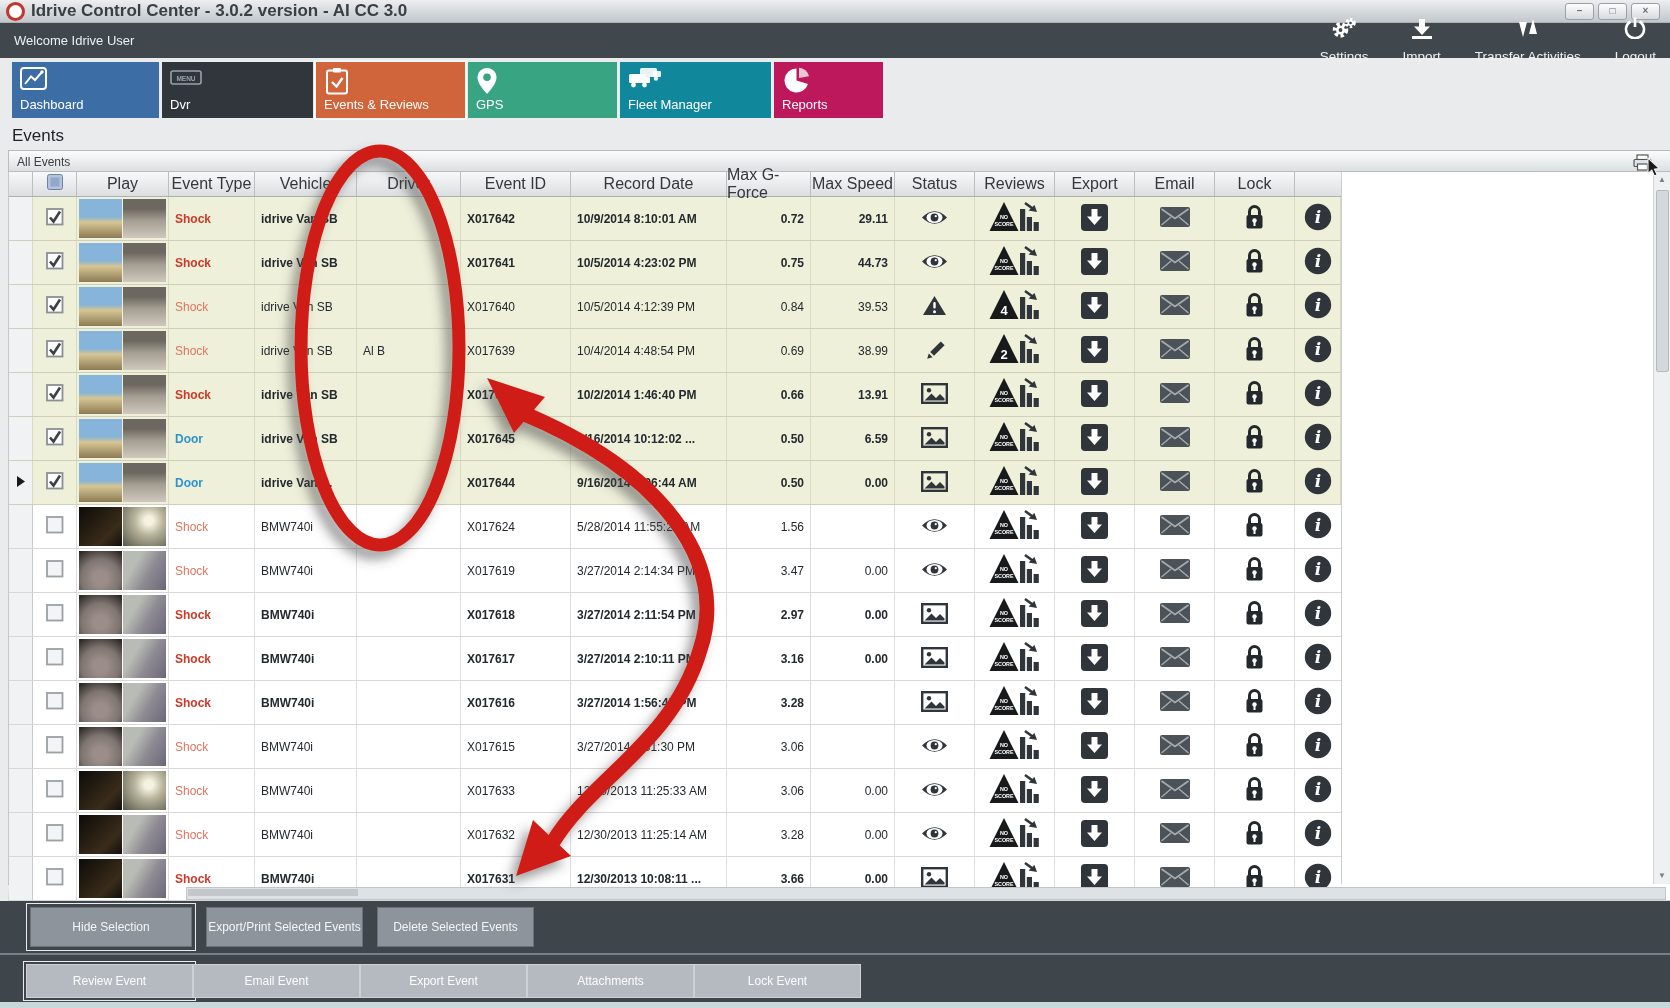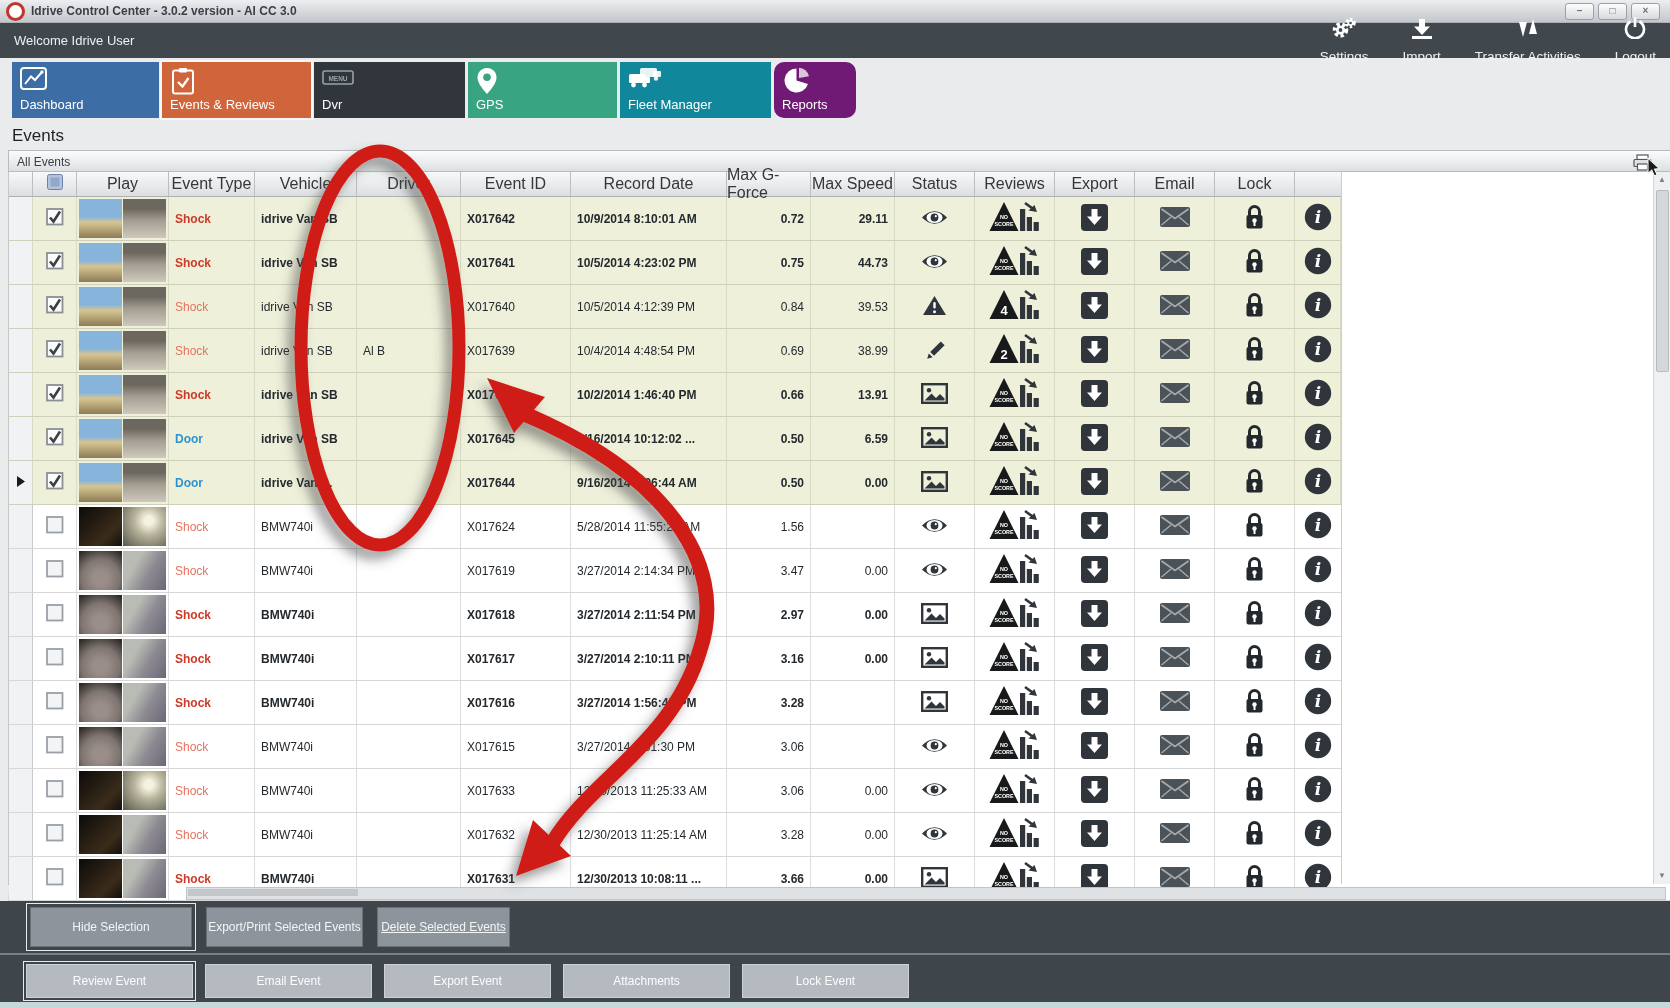--- a/index.html
+++ b/index.html
@@ -1,20 +1,20 @@
 <!DOCTYPE html>
 <html><head>
 <meta charset="utf-8">
 <style>
   html,body{margin:0;padding:0;background:#9aa0a5;font-family:"Liberation Sans","DejaVu Sans",sans-serif;}
   .app{position:relative;width:1670px;height:1008px;background:#e9ebed;overflow:hidden;}
   
   .titlebar{height:23px;background:linear-gradient(#eceef0,#c3c7cb);display:flex;align-items:center;padding:0 6px;border-bottom:1px solid #aeb2b6;box-sizing:border-box;}
   .logo{width:13px;height:13px;border-radius:50%;border:3px solid #c2342c;background:#fff;margin-right:6px;flex:none;}
-  .title{font-size:12px;font-weight:bold;color:#3a3f44;}
+  .title{font-size:17px;font-weight:bold;color:#3a3f44;}
   .winbtns{margin-left:auto;display:flex;gap:4px;padding-right:4px;}
   .winbtn{width:27px;height:15px;border:1px solid #9aa0a6;border-radius:3px;background:linear-gradient(#fdfdfd,#d7dadd);color:#6a7076;font-size:10px;line-height:13px;text-align:center;font-weight:bold;}
   
   .menubar{height:35px;background:#41484d;display:flex;align-items:center;color:#eef0f2;padding:0 14px;box-sizing:border-box;}
   .welcome{font-size:13px;}
   .menuitems{margin-left:auto;display:flex;gap:34px;align-items:center;}
   .menuitem{display:flex;align-items:center;gap:7px;font-size:13.5px;cursor:default;flex-direction:column;}
   
   .tabstrip{height:64px;background:#e9ebed;display:flex;align-items:flex-start;padding:4px 0 0 12px;box-sizing:border-box;gap:3px;}
   .tab{height:56px;position:relative;color:#fff;flex:none;}
@@ -60,24 +60,24 @@
   
   .pager{height:17px;margin-left:8px;background:linear-gradient(#eceeef,#d4d7d9);border-top:1px solid #b4b7ba;display:flex;align-items:center;font-size:10.5px;color:#3e4347;gap:8px;padding-left:6px;box-sizing:border-box;}
   .vcr{font-size:8.5px;letter-spacing:-1px;color:#4a4f54;}
   .reclabel{font-size:10.5px;}
   .htrack{flex:1;height:11px;margin:0 4px;background:#dfe2e4;border:1px solid #c2c5c8;position:relative;}
   .hthumb{position:absolute;left:1px;top:1px;width:170px;height:7px;background:#c3c7ca;}
   
   .panel{height:107px;background:#3e454b;position:relative;}
   .bar1{display:flex;gap:14px;padding:6px 0 0 30px;}
   .abtn{height:40px;background:#8d949c;border:1px solid #6b7177;color:#f4f5f6;font-size:12px;display:flex;align-items:center;justify-content:center;box-sizing:border-box;}
-  .abtn.w1{width:162px;}.abtn.w2{width:157px;}.abtn.w3{width:133px;text-decoration:underline;}
+  .abtn.w1{width:162px;}.abtn.w2{width:157px;}.abtn.w3{width:157px;}
   .abtn.focused{outline:1px solid #e9eaeb;outline-offset:3px;}
   .pdivider{height:2px;background:#788087;margin-top:6px;}
-  .bar2{display:flex;gap:12px;padding:9px 0 0 26px;}
+  .bar2{display:flex;gap:0;padding:9px 0 0 26px;}
   .bbtn{width:167px;height:34px;background:#b5bac0;border:1px solid #cdd1d5;color:#fdfdfd;font-size:12px;display:flex;align-items:center;justify-content:center;box-sizing:border-box;}
   .bbtn.focused{outline:1px solid #e9eaeb;outline-offset:2px;}
   .bottomstrip{position:absolute;left:0;right:0;bottom:0;height:6px;background:#c7d8d9;}
   .annot{position:absolute;left:0;top:0;pointer-events:none;z-index:60;}
 </style>
 </head>
 <body>
 
 <div class="app">
 
@@ -133,34 +133,34 @@
 
   <div class="tabstrip" id="tabs">
       <div class="tab" style="width: 147px; background: rgb(60, 109, 164);">
         <span class="ticon"><svg width="28" height="25" viewBox="0 0 28 25">
             <rect x="1" y="1" width="25" height="21" rx="3" fill="none" stroke="#fff" stroke-width="2"></rect>
             <polyline points="5,17 11,9.5 15,13 22,5" stroke="#fff" stroke-width="2" fill="none"></polyline>
             <circle cx="22" cy="5" r="1.7" fill="#fff"></circle>
           </svg></span>
         <span class="tlabel">Dashboard</span>
       </div>
+      <div class="tab" style="width: 151px; background: rgb(48, 54, 60);">
+        <span class="ticon"><svg width="32" height="22" viewBox="0 0 32 22">
+            <rect x="1" y="4" width="30" height="13" rx="2" fill="none" stroke="#9aa1a8" stroke-width="1.6"></rect>
+            <text x="16" y="13.5" font-size="6.5" fill="#9aa1a8" text-anchor="middle" font-family="Liberation Sans,sans-serif" font-weight="bold">MENU</text>
+          </svg></span>
+        <span class="tlabel">Dvr</span>
+      </div>
       <div class="tab active" style="width: 149px; background: rgb(208, 100, 58);">
         <span class="ticon"><svg width="26" height="28" viewBox="0 0 26 28">
             <rect x="3" y="3.5" width="20" height="23" rx="2" fill="none" stroke="#fff" stroke-width="2"></rect>
             <rect x="9" y="1" width="8" height="4.5" rx="1" fill="#fff"></rect>
             <path d="M8 15 l4.5 4.5 L18.5 11" stroke="#fff" stroke-width="2.4" fill="none"></path>
           </svg></span>
         <span class="tlabel">Events &amp; Reviews</span>
-      </div>
-      <div class="tab" style="width: 151px; background: rgb(48, 54, 60);">
-        <span class="ticon"><svg width="32" height="22" viewBox="0 0 32 22">
-            <rect x="1" y="4" width="30" height="13" rx="2" fill="none" stroke="#9aa1a8" stroke-width="1.6"></rect>
-            <text x="16" y="13.5" font-size="6.5" fill="#9aa1a8" text-anchor="middle" font-family="Liberation Sans,sans-serif" font-weight="bold">MENU</text>
-          </svg></span>
-        <span class="tlabel">Dvr</span>
       </div>
       <div class="tab" style="width: 149px; background: rgb(57, 164, 129);">
         <span class="ticon"><svg width="22" height="28" viewBox="0 0 22 28">
             <path d="M11 1 C5.5 1 1.5 5.3 1.5 10.6 C1.5 17.6 11 27 11 27 C11 27 20.5 17.6 20.5 10.6 C20.5 5.3 16.5 1 11 1 Z" fill="#fff"></path>
             <circle cx="11" cy="10.3" r="3.8" fill="#39a481"></circle>
           </svg></span>
         <span class="tlabel">GPS</span>
       </div>
       <div class="tab" style="width: 151px; background: rgb(17, 135, 155);">
         <span class="ticon"><svg width="34" height="22" viewBox="0 0 34 22">
@@ -170,21 +170,21 @@
               <circle cx="16" cy="11.5" r="2.2" opacity="0.9"></circle>
               <circle cx="28" cy="11.5" r="2.2" opacity="0.9"></circle>
               <rect x="1" y="7" width="17" height="9" rx="1.5"></rect>
               <rect x="14" y="10" width="8" height="6" rx="1"></rect>
               <circle cx="5.5" cy="18" r="2.4"></circle>
               <circle cx="16.5" cy="18" r="2.4"></circle>
             </g>
           </svg></span>
         <span class="tlabel">Fleet Manager</span>
       </div>
-      <div class="tab" style="width: 82px; background: #701a75; border-radius: 10px;">
+      <div class="tab" style="width: 109px; background: #be185d;">
         <span class="ticon"><svg width="27" height="27" viewBox="0 0 27 27">
             <path d="M14.5 13.5 L14.5 1.5 A12 12 0 1 0 26 17 Z" fill="#fff"></path>
             <path d="M17 11 L17 0.8 A11 11 0 0 1 27 9.2 Z" fill="#fff" opacity="0.75"></path>
           </svg></span>
         <span class="tlabel">Reports</span>
       </div>
     </div>
 
   <div class="heading">Events</div>
 

